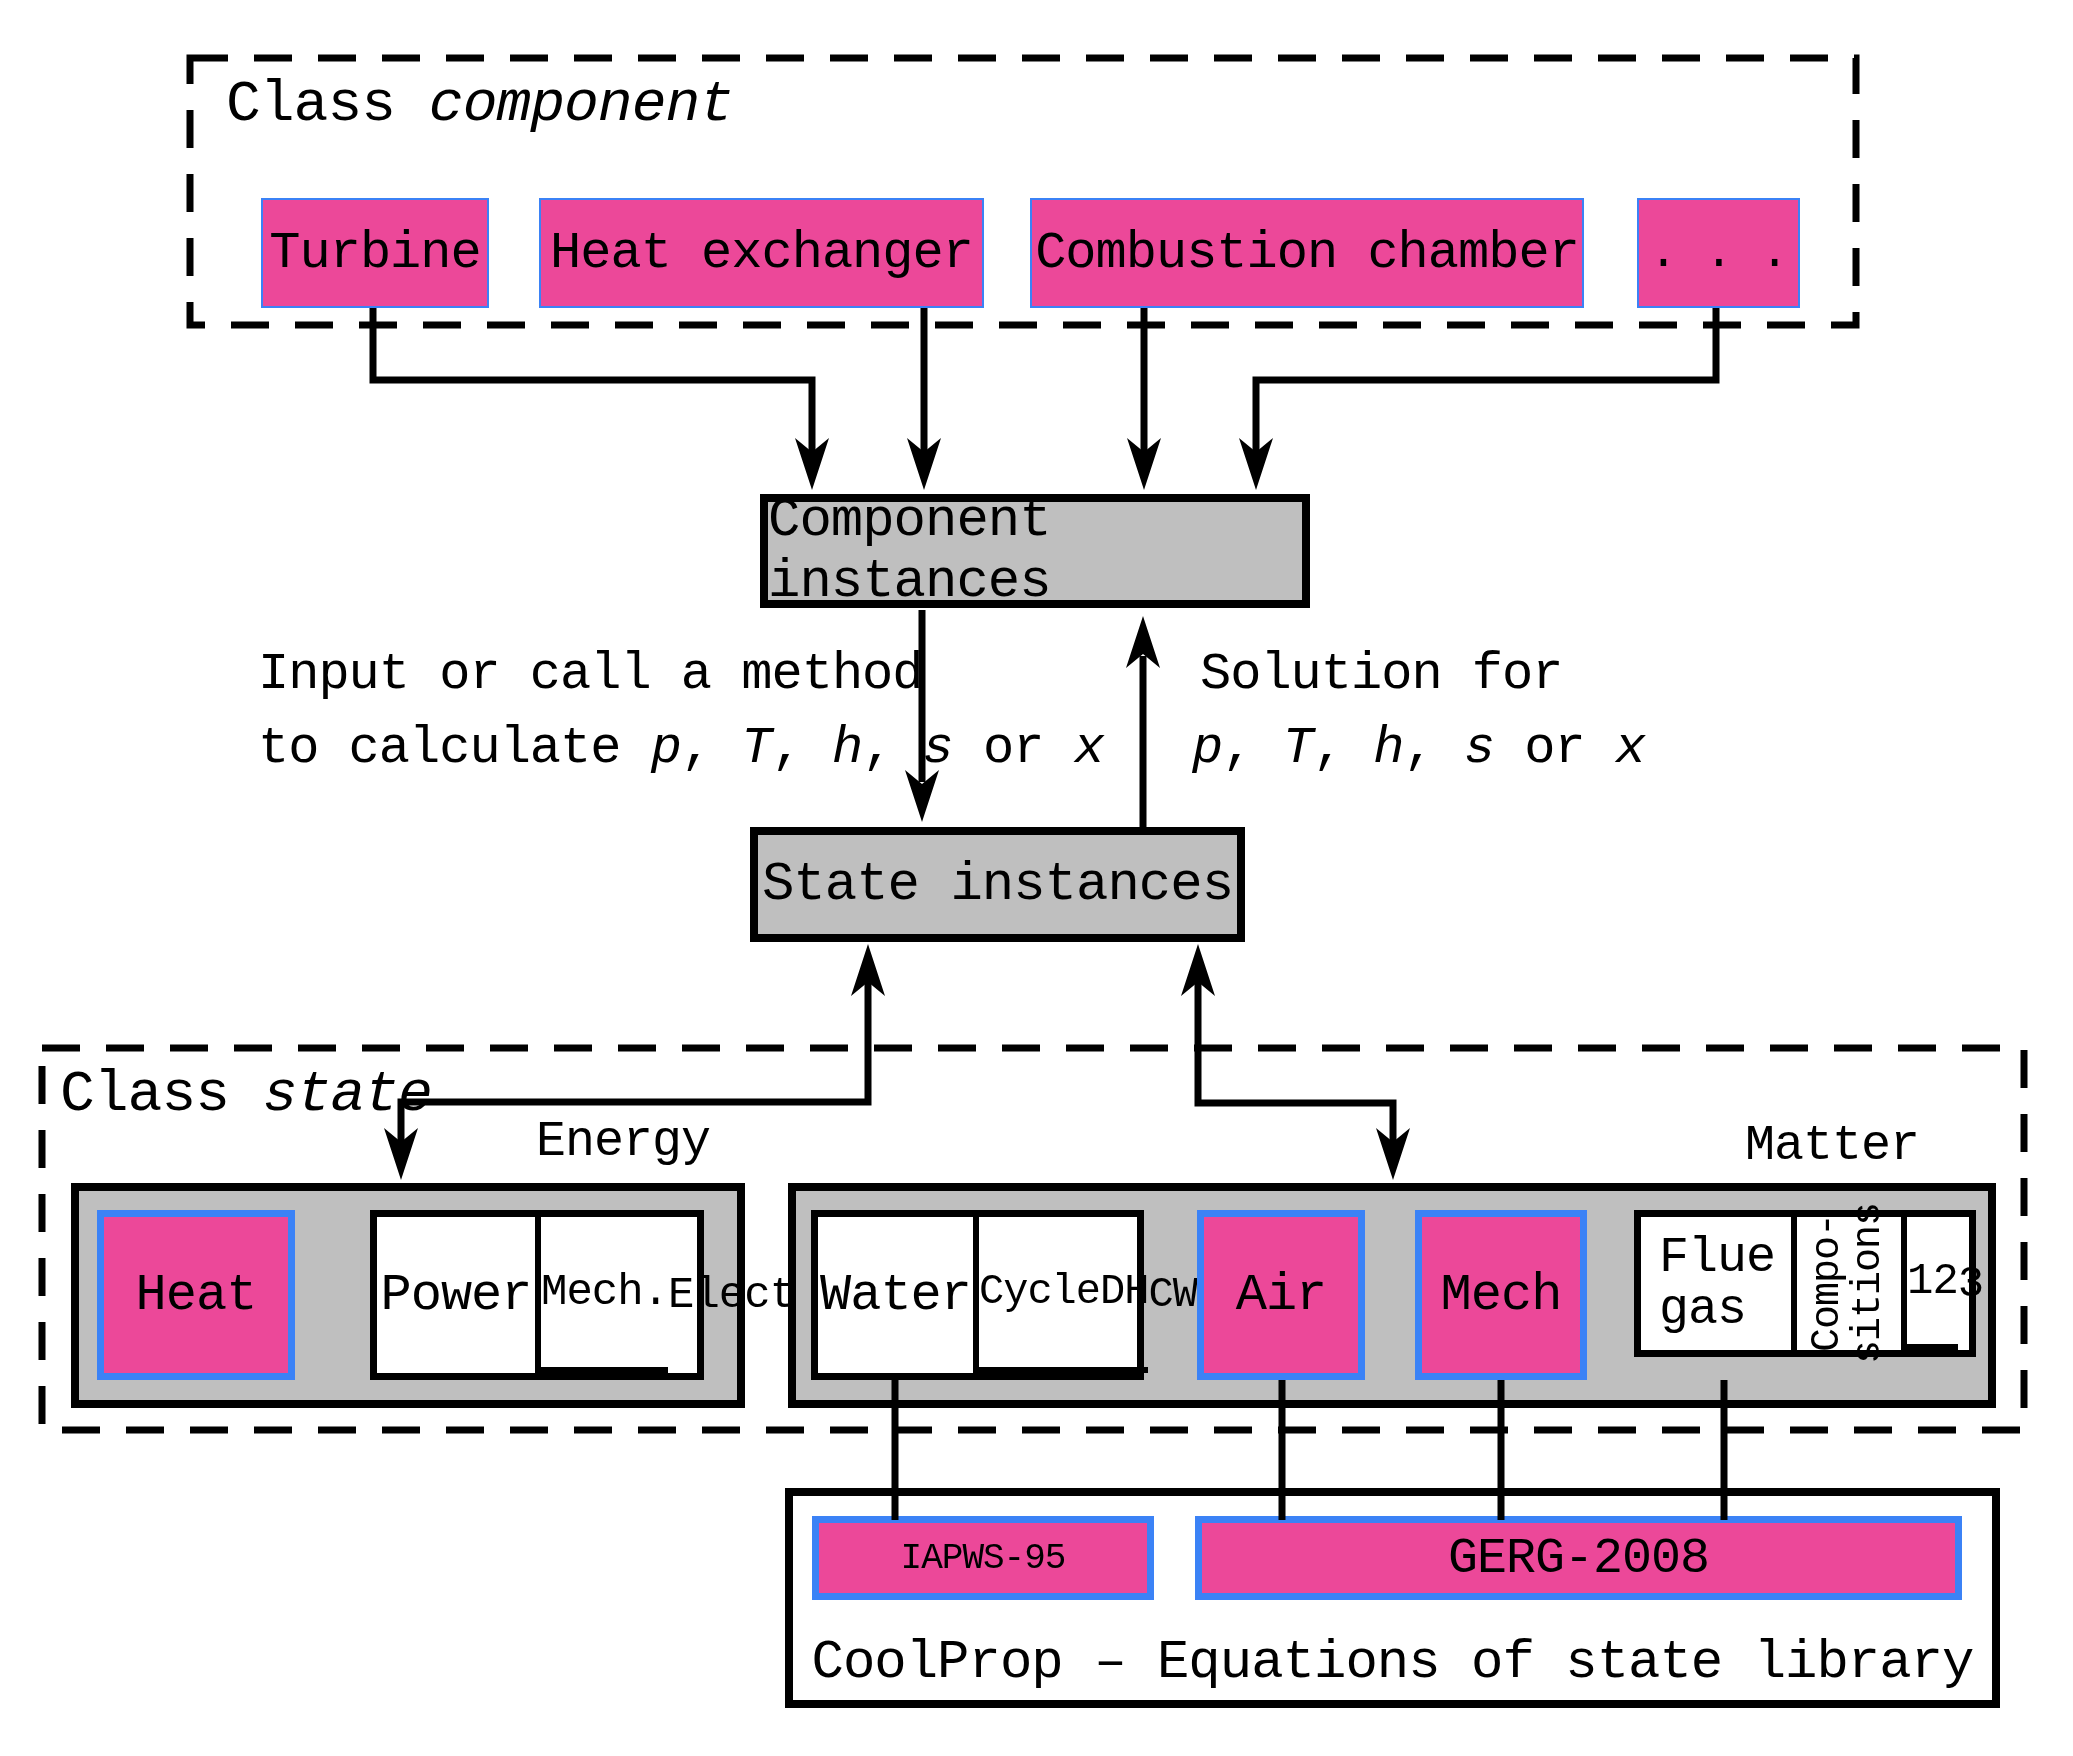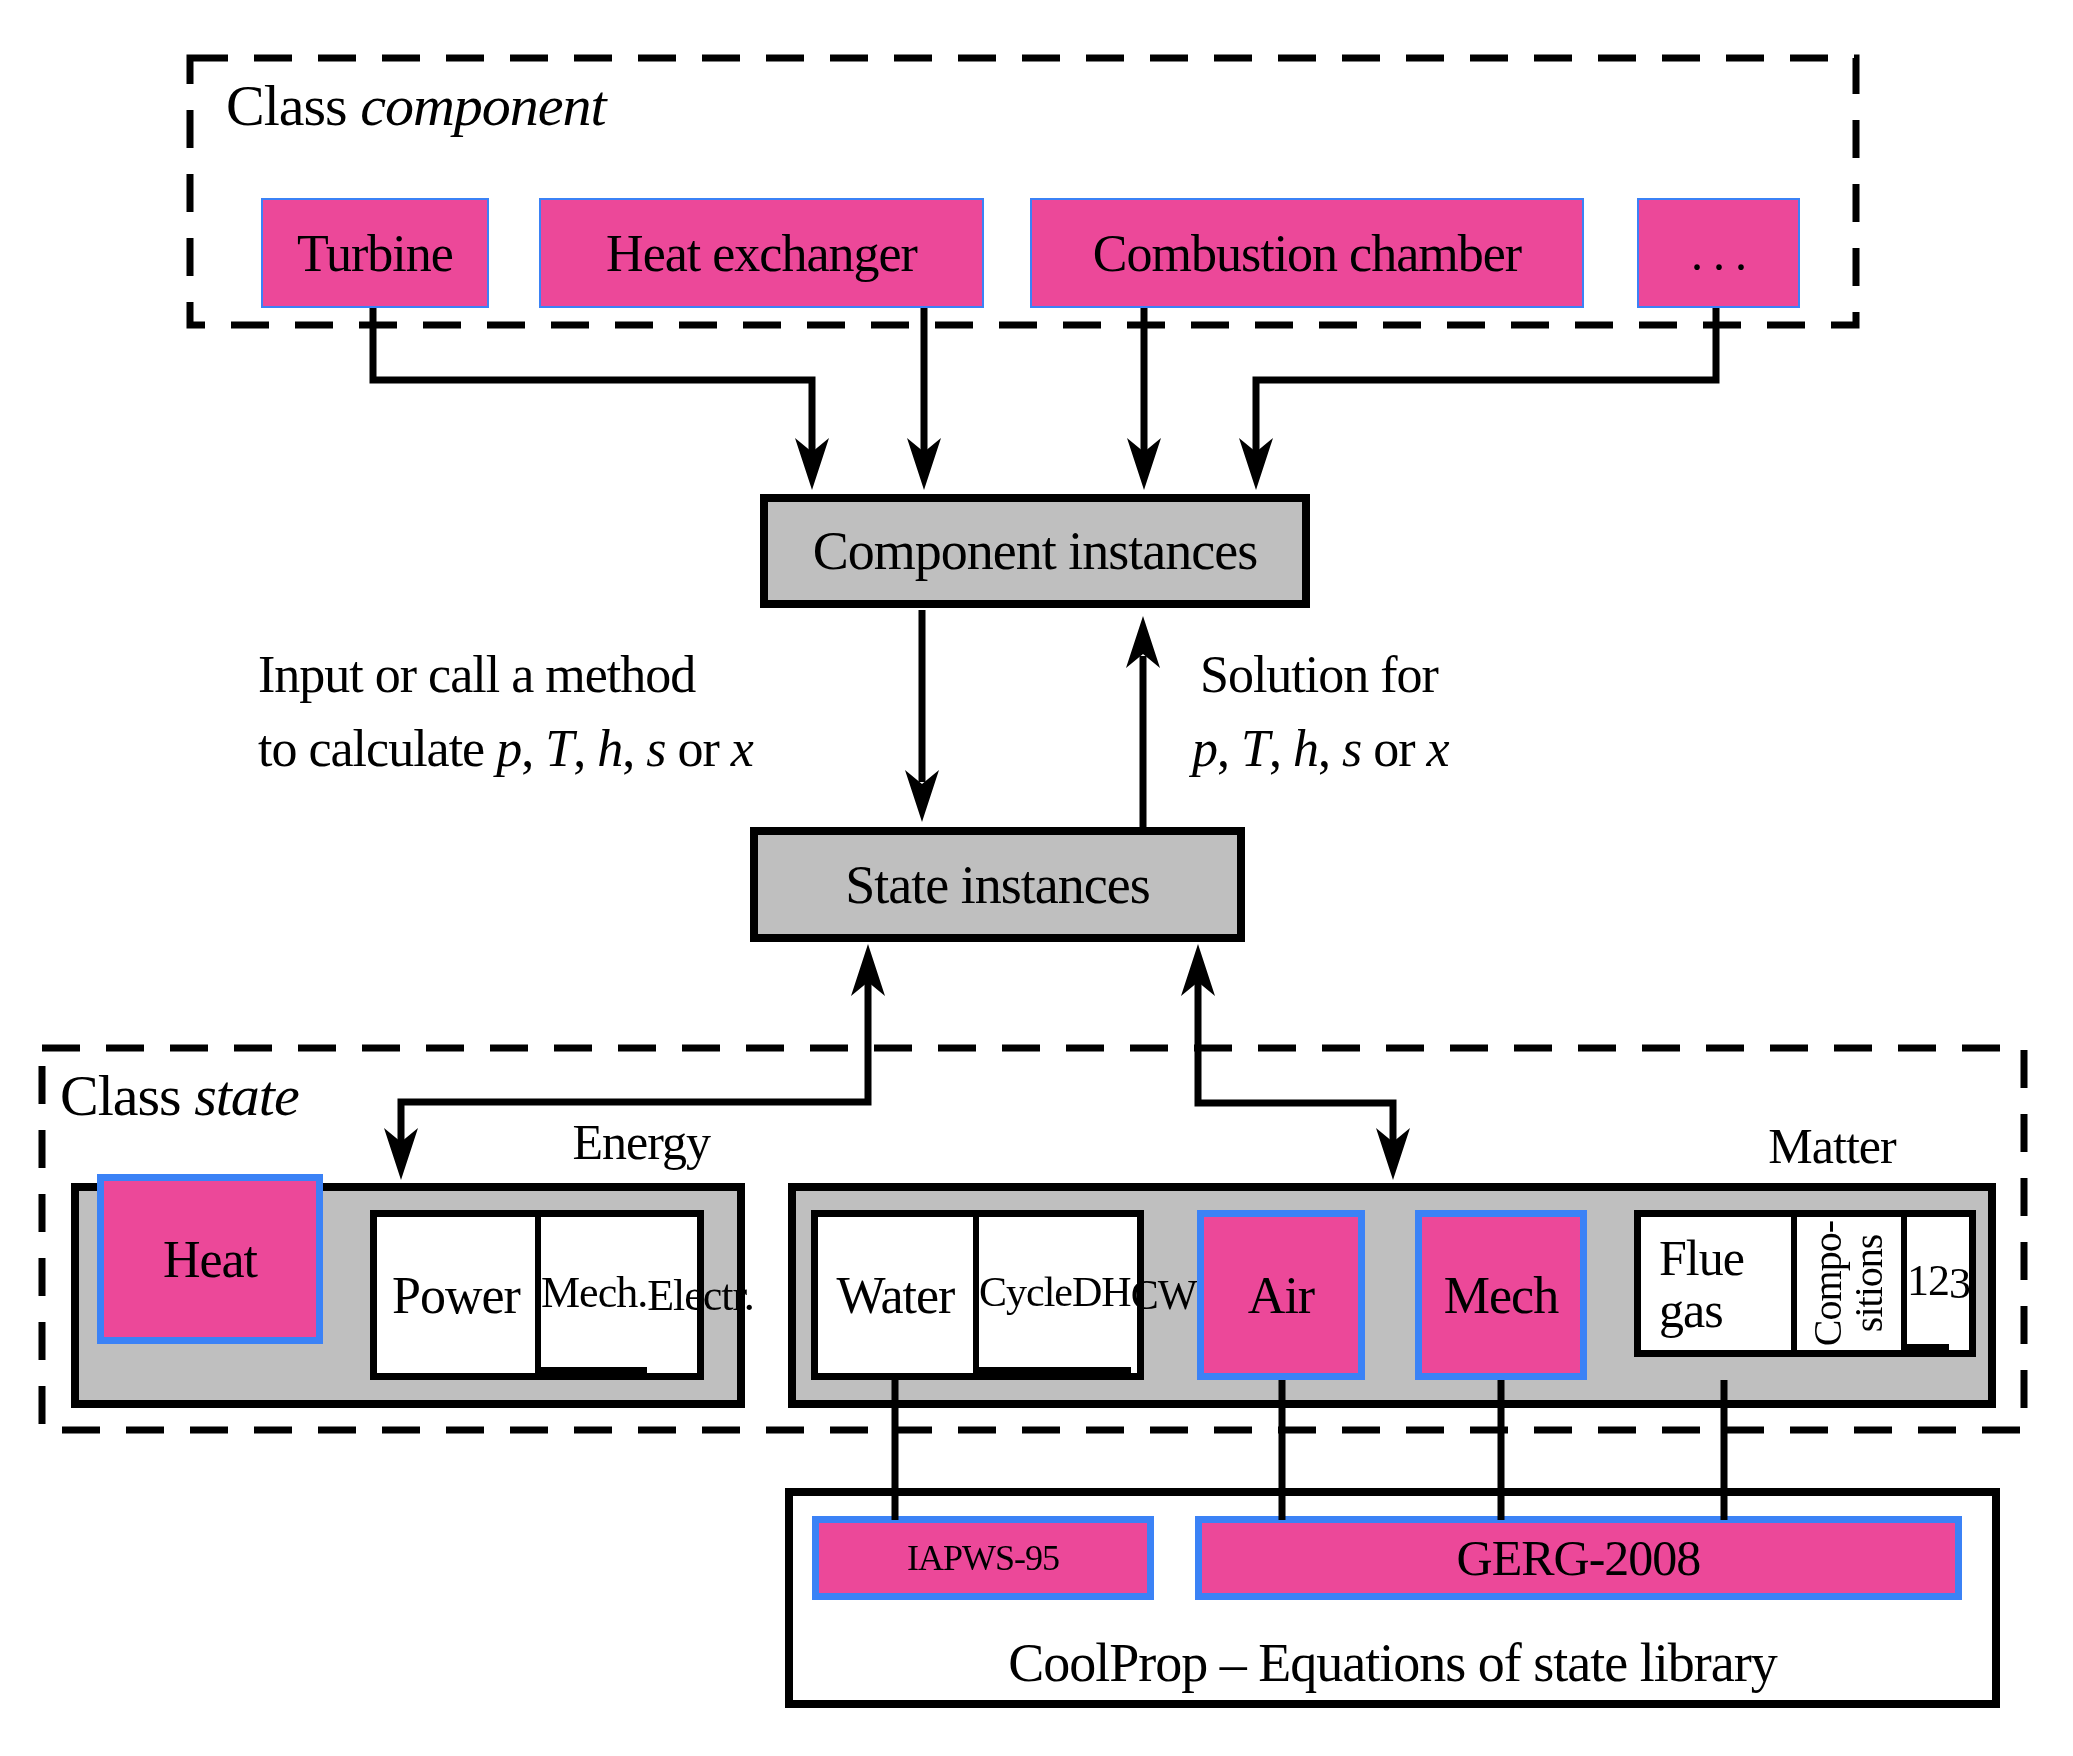--- a/index.html
+++ b/index.html
@@ -1,18 +1,18 @@
 <!DOCTYPE html>
 <html><head>
 <meta charset="utf-8">
 <style>
   html,body{margin:0;padding:0;background:#ffffff;}
   #stage{
     position:relative;width:2073px;height:1756px;background:#ffffff;overflow:hidden;
-    font-family:Liberation Serif, serif;color:#000;
+    font-family:Liberation Mono, monospace;color:#000;
   }
   .abs{position:absolute;box-sizing:border-box;}
   .box{
     position:absolute;box-sizing:border-box;background:#ec4899;border:2px solid #3b82f6;
     display:flex;align-items:center;justify-content:center;text-align:center;
     letter-spacing:-1px;
   }
   .graybox{
     position:absolute;box-sizing:border-box;border:8px solid #000;
     display:flex;align-items:center;justify-content:center;letter-spacing:-1px;
@@ -59,21 +59,21 @@
   <div class="txt" style="left:258px;top:719px;font-size:52px;"><span>to calculate </span><span class="it">p</span><span>, </span><span class="it">T</span><span>, </span><span class="it">h</span><span>, </span><span class="it">s</span><span> or </span><span class="it">x</span></div>
   <div class="txt" style="left:1200px;top:645px;font-size:52px;"><span>Solution for</span></div>
   <div class="txt" style="left:1192px;top:719px;font-size:52px;"><span class="it">p</span><span>, </span><span class="it">T</span><span>, </span><span class="it">h</span><span>, </span><span class="it">s</span><span> or </span><span class="it">x</span></div>
 
   <div class="txt" style="left:60px;top:1062px;font-size:58px;"><span>Class </span><span class="it">state</span></div>
 
   <div class="txt" style="left:430px;top:1113px;width:280px;text-align:right;font-size:50px;">Energy</div>
   <div class="txt" style="left:1692px;top:1117px;width:280px;text-align:center;font-size:50px;">Matter</div>
 
   <div class="group" style="left:71px;top:1183px;width:674px;height:225px;background:#bfbfbf;"></div>
-  <div class="box" style="left:97px;top:1174px;width:226px;height:170px;font-size:52px;border-width:7px;text-align:right;">
+  <div class="box" style="left:97px;top:1210px;width:198px;height:170px;font-size:52px;border-width:7px;text-align:right;">
     <span>Heat</span>
   </div>
   <div class="compound" style="left:370px;top:1210px;width:334px;height:170px;">
     <div class="cell" style="flex:1;font-size:52px;">Power</div>
     <div class="col" style="width:156px;">
       <div class="row div" style="font-size:44px;">Mech.</div>
       <div class="row" style="font-size:44px;">Electr.</div>
     </div>
   </div>
 

